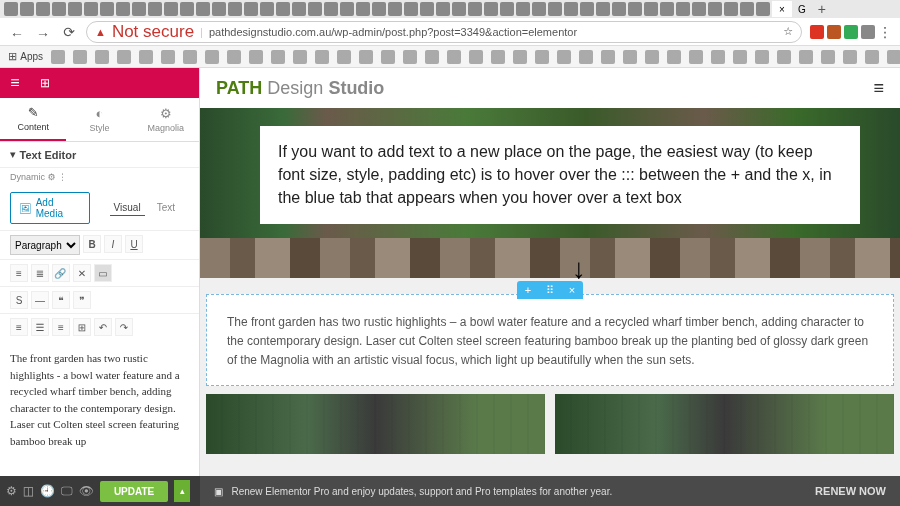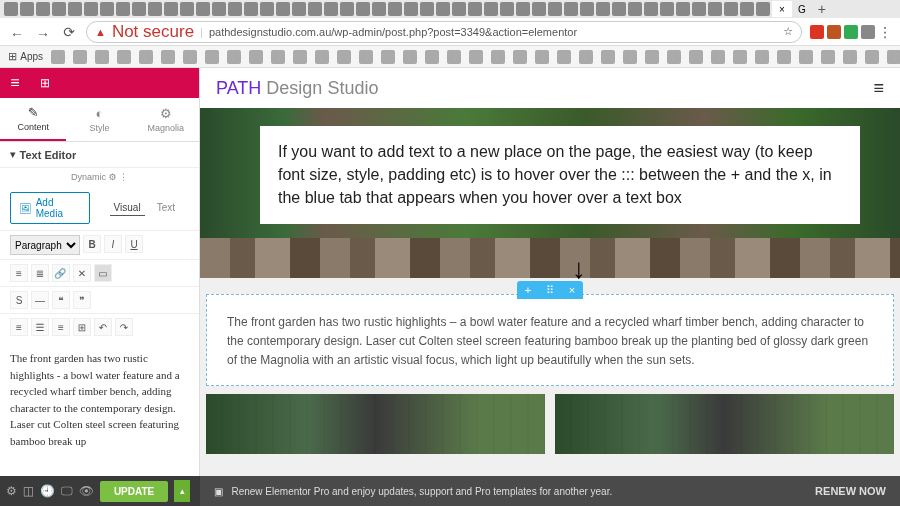--- a/index.html
+++ b/index.html
@@ -18,33 +18,33 @@
 .sidebar{width:200px;background:#fff;border-right:1px solid #ddd;display:flex;flex-direction:column}
 .sb-header{height:30px;background:#d5084e;color:#fff;display:flex;align-items:center;font-size:12px;font-weight:500}
 .sb-menu{width:30px;display:flex;align-items:center;justify-content:center;font-size:16px}
 .sb-title{flex:1;text-align:center}
 .sb-grid{width:30px;display:flex;align-items:center;justify-content:center}
 .sb-tabs{height:44px;display:flex;border-bottom:1px solid #ddd}
 .sb-tab{flex:1;display:flex;flex-direction:column;align-items:center;justify-content:center;font-size:9px;color:#888;gap:2px}
 .sb-tab.active{color:#333;border-bottom:2px solid #d5084e}
 .sb-tab-icon{font-size:13px}
 .sb-section{padding:6px 10px;border-bottom:1px solid #eee;font-size:11px;color:#444;display:flex;align-items:center;gap:4px}
-.sb-dyn{font-size:9px;color:#888;text-align:center;padding:4px 10px}
+.sb-dyn{font-size:9px;color:#888;text-align:left;padding:4px 10px}
 .sb-media{margin:6px 10px;padding:4px 8px;border:1px solid #0085ba;color:#0085ba;font-size:10px;display:inline-flex;align-items:center;gap:4px;border-radius:2px}
 .sb-editor-tabs{display:flex;font-size:10px;color:#888;padding:0 10px;justify-content:flex-end;gap:8px}
 .sb-editor-tabs span{padding:2px 4px}
 .sb-editor-tabs .et-active{border-bottom:1px solid #555;color:#444}
 .toolbar{padding:4px 10px;display:flex;flex-wrap:wrap;gap:3px;border-top:1px solid #eee}
 .tb-select{height:20px;font-size:10px;border:1px solid #ccc;width:70px}
 .tb-btn{width:18px;height:18px;border:1px solid #eee;display:flex;align-items:center;justify-content:center;font-size:10px;color:#555;background:#fafafa}
 .editor-text{padding:10px;font-size:11px;line-height:1.5;color:#333;font-family:Georgia,serif;overflow:hidden}
 .canvas{flex:1;background:#f0f0f0;position:relative;overflow:hidden}
 .page-header{height:40px;background:#fff;display:flex;align-items:center;padding:0 16px;justify-content:space-between}
 .logo{font-size:18px;color:#888}
-.logo b{color:#6d28d9;font-weight:400}
+.logo b{color:#4d7c0f;font-weight:700}
 .ham{font-size:18px;color:#333}
 .garden-img{height:170px;background:linear-gradient(90deg,#2a4a2a 0%,#3a6a3a 12%,#6a5a4a 18%,#4a7a3a 38%,#3a5a2a 55%,#6a5a4a 72%,#3a6a2a 85%,#2a4a2a 100%);position:relative}
 .stone-strip{position:absolute;left:0;right:0;bottom:0;height:40px;background:repeating-linear-gradient(90deg,#8a7a6a 0 30px,#6a5a4a 30px 55px,#9a8a7a 55px 90px,#5a4a3a 90px 120px)}
 .overlay-text{position:absolute;top:18px;left:60px;right:40px;background:#fff;padding:14px 18px;font-size:16px;line-height:1.45;color:#222;font-family:'Segoe UI',sans-serif}
 .arrow{position:absolute;top:145px;left:372px;font-size:28px;color:#000;font-weight:bold}
 .section-sel{margin:4px 6px 0;border:1px dashed #7bb8e0;position:relative;background:#fff}
 .sel-tab{position:absolute;top:-14px;left:50%;transform:translateX(-50%);background:#3eb8f0;height:18px;display:flex;align-items:center;border-radius:3px 3px 0 0}
 .sel-tab span{width:22px;text-align:center;color:#fff;font-size:11px;cursor:pointer}
 .section-text{padding:18px 20px 14px;font-size:12px;line-height:1.6;color:#555;text-align:left}
 .img-row{display:flex;gap:10px;padding:0 6px;margin-top:8px}
@@ -252,21 +252,21 @@
       <div class="tb-btn">≡</div>
       <div class="tb-btn">⊞</div>
       <div class="tb-btn">↶</div>
       <div class="tb-btn">↷</div>
     </div>
     <div class="editor-text">The front garden has two rustic highlights - a bowl water feature and a recycled wharf timber bench, adding character to the contemporary design. Laser cut Colten steel screen featuring bamboo break up</div>
   </div>
 
   <div class="canvas">
     <div class="page-header">
-      <div class="logo"><b>PATH</b><span> Design </span><span style="font-weight:400">Studio</span></div>
+      <div class="logo"><b>PATH</b><span> Design </span><span style="font-weight:700">Studio</span></div>
       <div class="ham">≡</div>
     </div>
     <div class="garden-img">
       <div class="stone-strip"></div>
       <div class="overlay-text">If you want to add text to a new place on the page, the easiest way (to keep font size, style, padding etc) is to hover over the ::: between the + and the x, in the blue tab that appears when you hover over a text box</div>
       <div class="arrow">↓</div>
     </div>
     <div style="height:12px"></div>
     <div class="section-sel">
       <div class="sel-tab">

